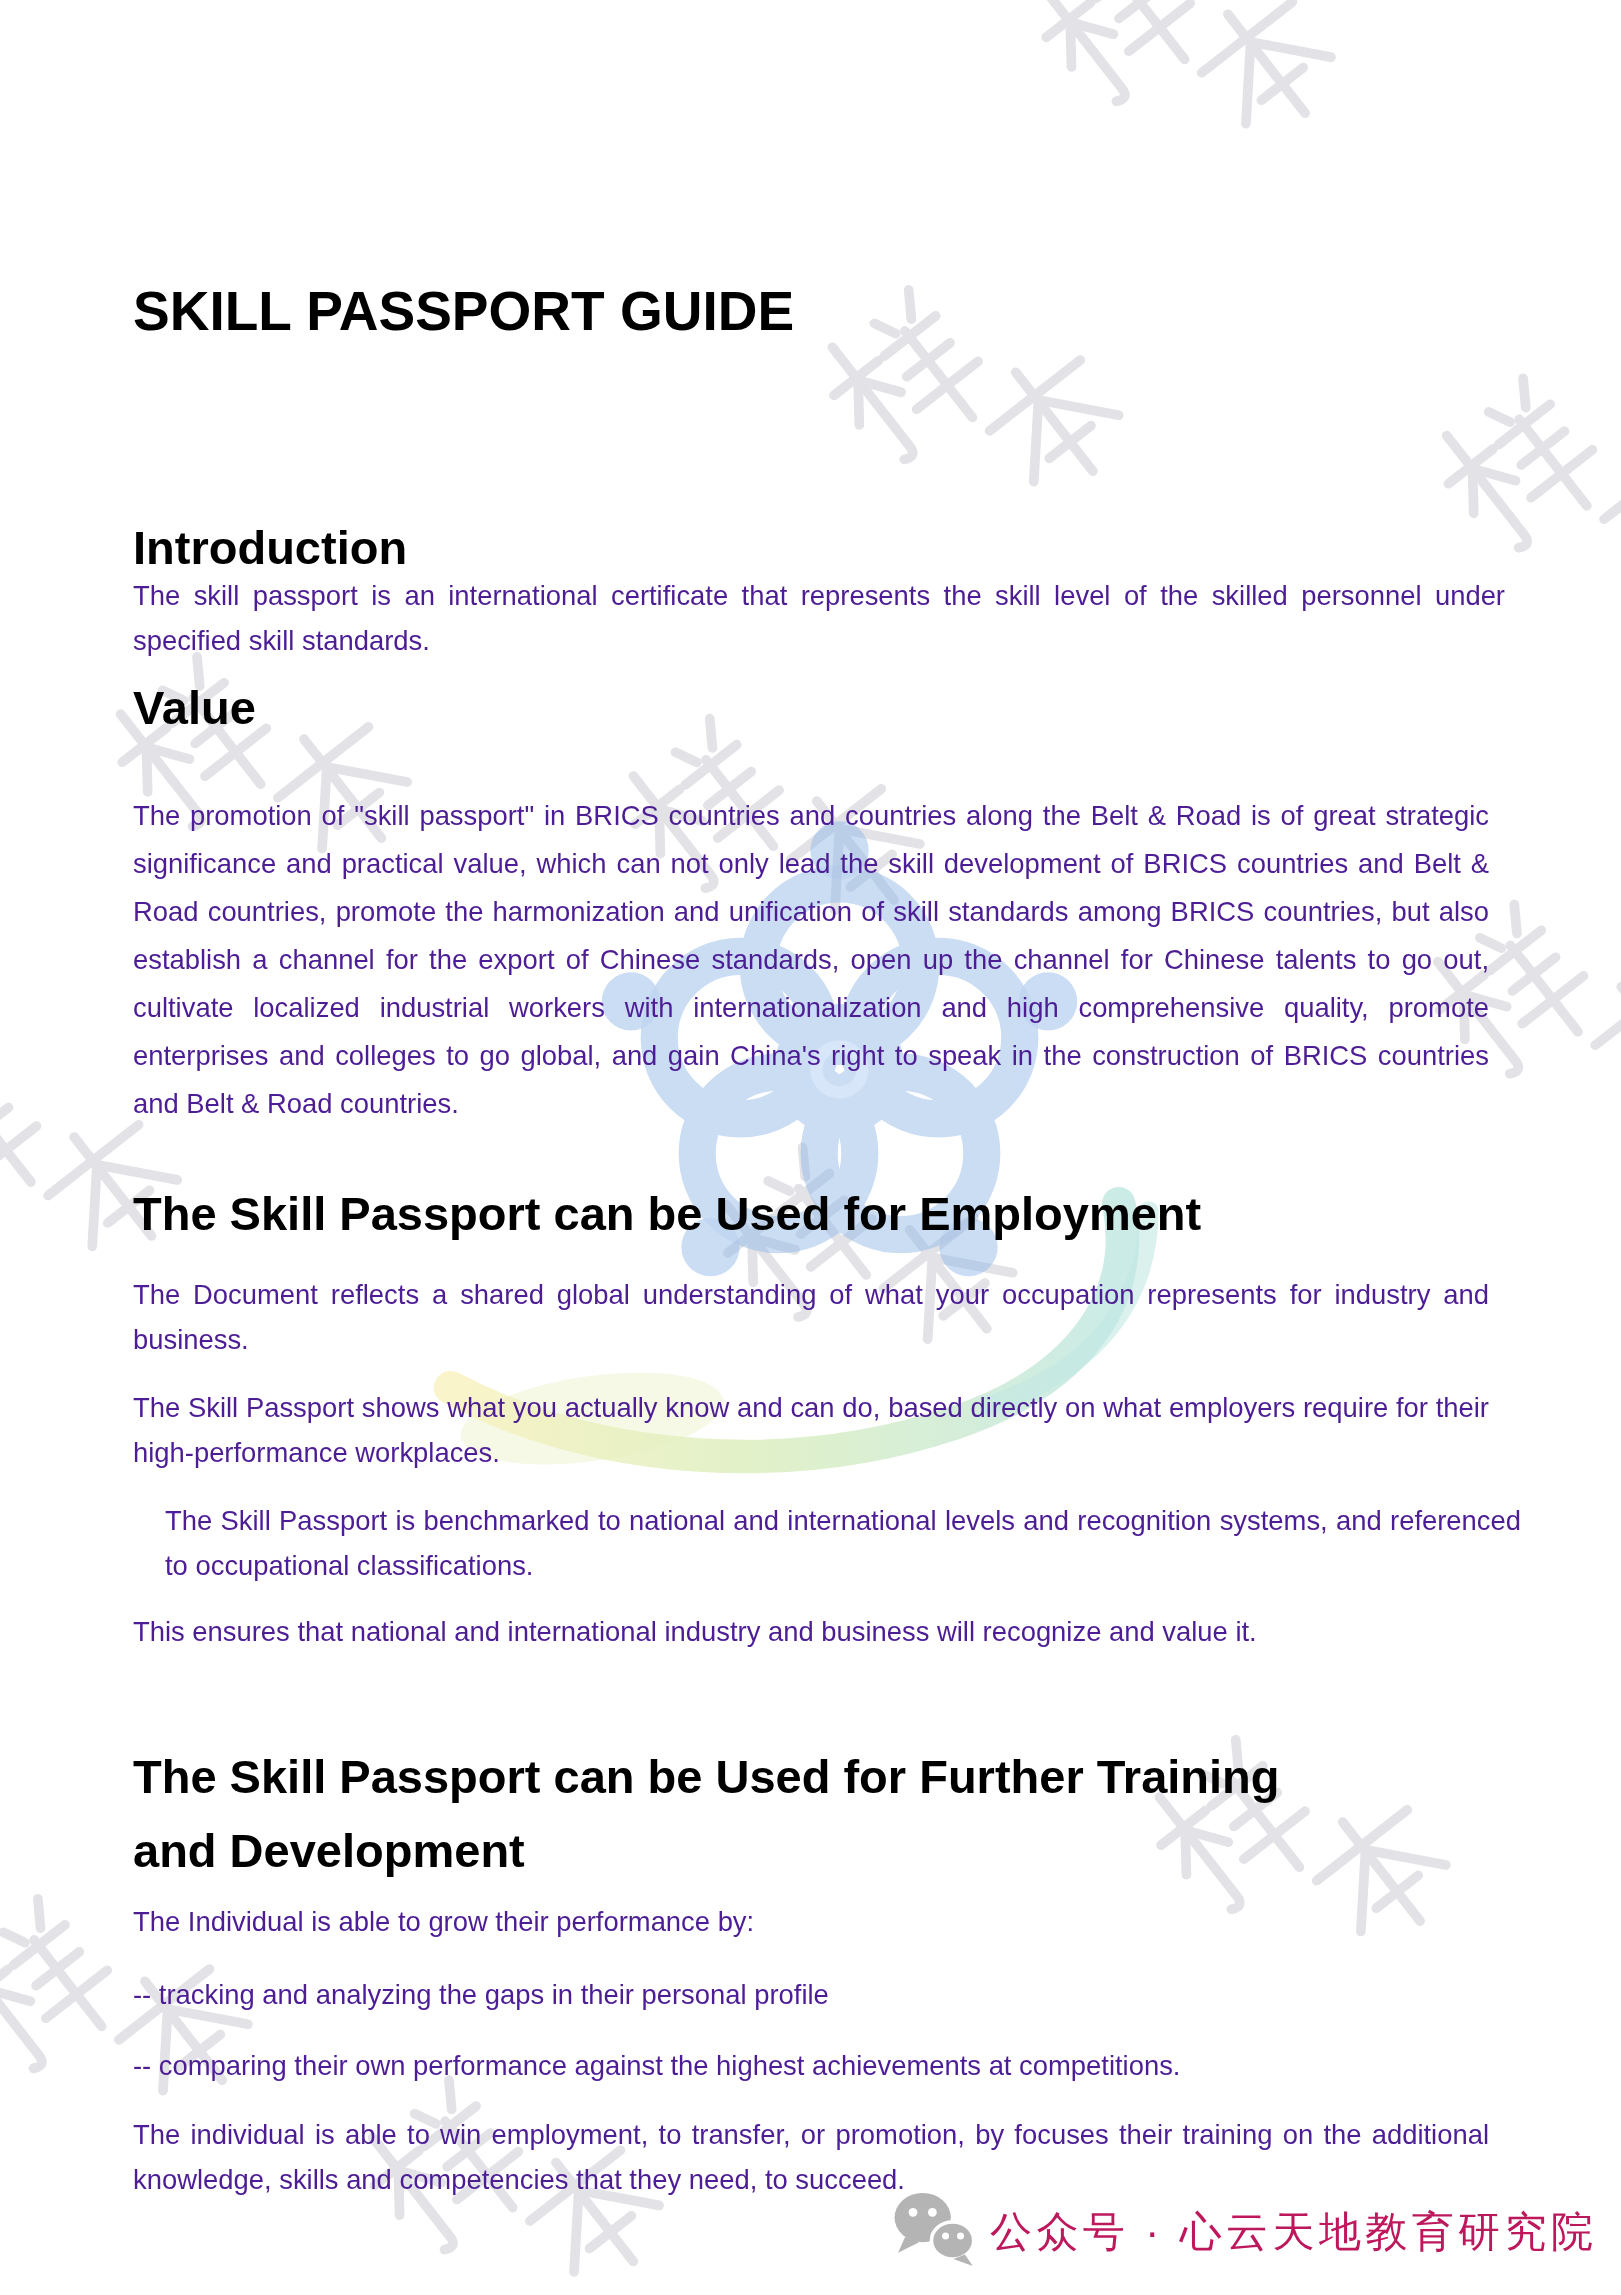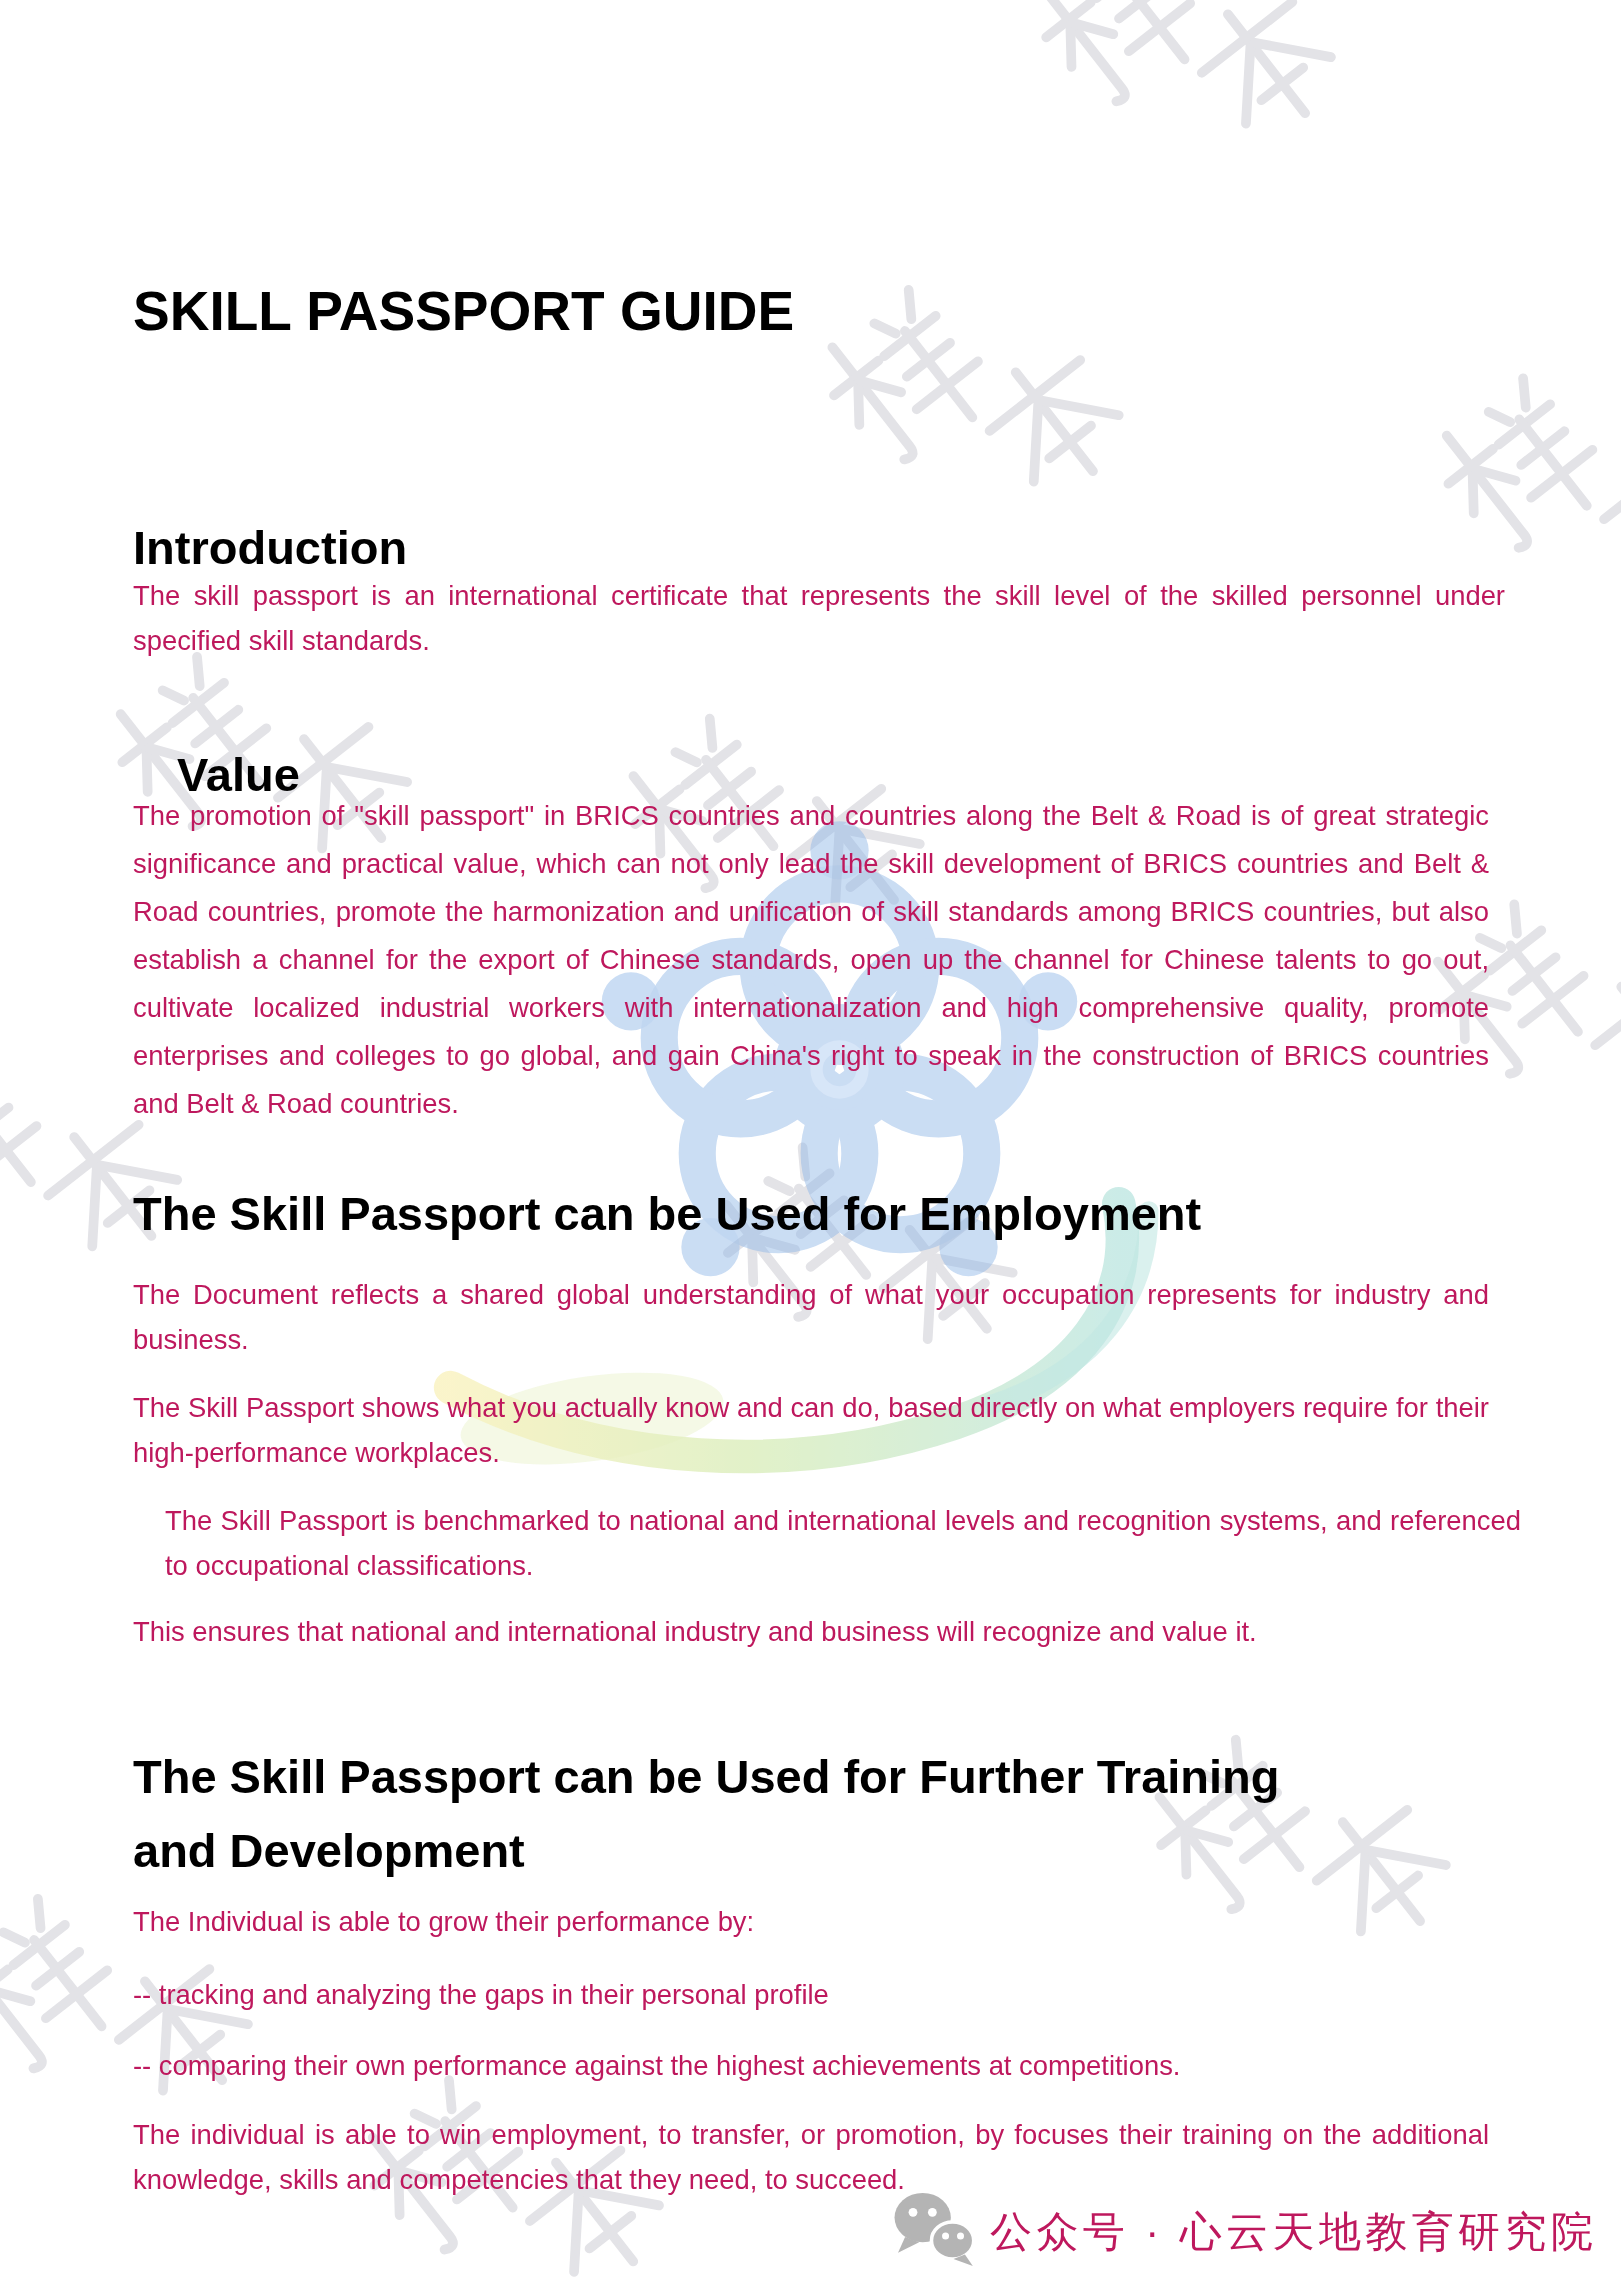--- a/index.html
+++ b/index.html
@@ -4,21 +4,21 @@
 <style>
   html,body{margin:0;padding:0;background:#ffffff;}
   .page{
     position:relative;
     width:1622px;height:2295px;
     background:#ffffff;
     overflow:hidden;
     font-family:"Liberation Sans", sans-serif;
   }
   .layer{position:absolute;left:0;top:0;z-index:0;}
-  .txt{position:absolute;z-index:2;color:#be185d;}
+  .txt{position:absolute;z-index:2;color:#4c1d95;}
   .doc-title{
     left:133px;top:279px;width:1415px;
     font-size:55px;font-weight:bold;color:#000;
     letter-spacing:0px;line-height:64px;
   }
   .h2{
     left:133px;width:1415px;
     font-size:47px;font-weight:bold;color:#000;line-height:53px;
   }
   .h2.two-line{line-height:74px;white-space:pre-line;}
@@ -107,21 +107,21 @@
       <circle cx="384" cy="541" r="33"></circle>
       <circle cx="294" cy="263" r="33"></circle>
     </g>
   </svg>
 
   <div class="txt doc-title">SKILL PASSPORT GUIDE</div>
 
   <div class="txt h2" style="top:521px;">Introduction</div>
   <div class="txt body-p wide" style="top:573px;">The skill passport is an international certificate that represents the skill level of the skilled personnel under specified skill standards.</div>
 
-  <div class="txt h2" style="top:748px;margin-left:44px;">Value</div>
+  <div class="txt h2" style="top:681px;">Value</div>
   <div class="txt body-p lh54" style="top:792px;">The promotion of "skill passport" in BRICS countries and countries along the Belt &amp; Road is of great strategic significance and practical value, which can not only lead the skill development of BRICS countries and Belt &amp; Road countries, promote the harmonization and unification of skill standards among BRICS countries, but also establish a channel for the export of Chinese standards, open up the channel for Chinese talents to go out, cultivate localized industrial workers with internationalization and high comprehensive quality, promote enterprises and colleges to go global, and gain China's right to speak in the construction of BRICS countries and Belt &amp; Road countries.</div>
 
   <div class="txt h2" style="top:1187px;">The Skill Passport can be Used for Employment</div>
   <div class="txt body-p" style="top:1272px;">The Document reflects a shared global understanding of what your occupation represents for industry and business.</div>
   <div class="txt body-p" style="top:1385px;">The Skill Passport shows what you actually know and can do, based directly on what employers require for their high-performance workplaces.</div>
   <div class="txt body-p" style="top:1498px;margin-left:32px;">The Skill Passport is benchmarked to national and international levels and recognition systems, and referenced to occupational classifications.</div>
   <div class="txt body-p" style="top:1609px;">This ensures that national and international industry and business will recognize and value it.</div>
 
   <div class="txt h2 two-line" style="top:1740px;">The Skill Passport can be Used for Further Training
 and Development</div>

